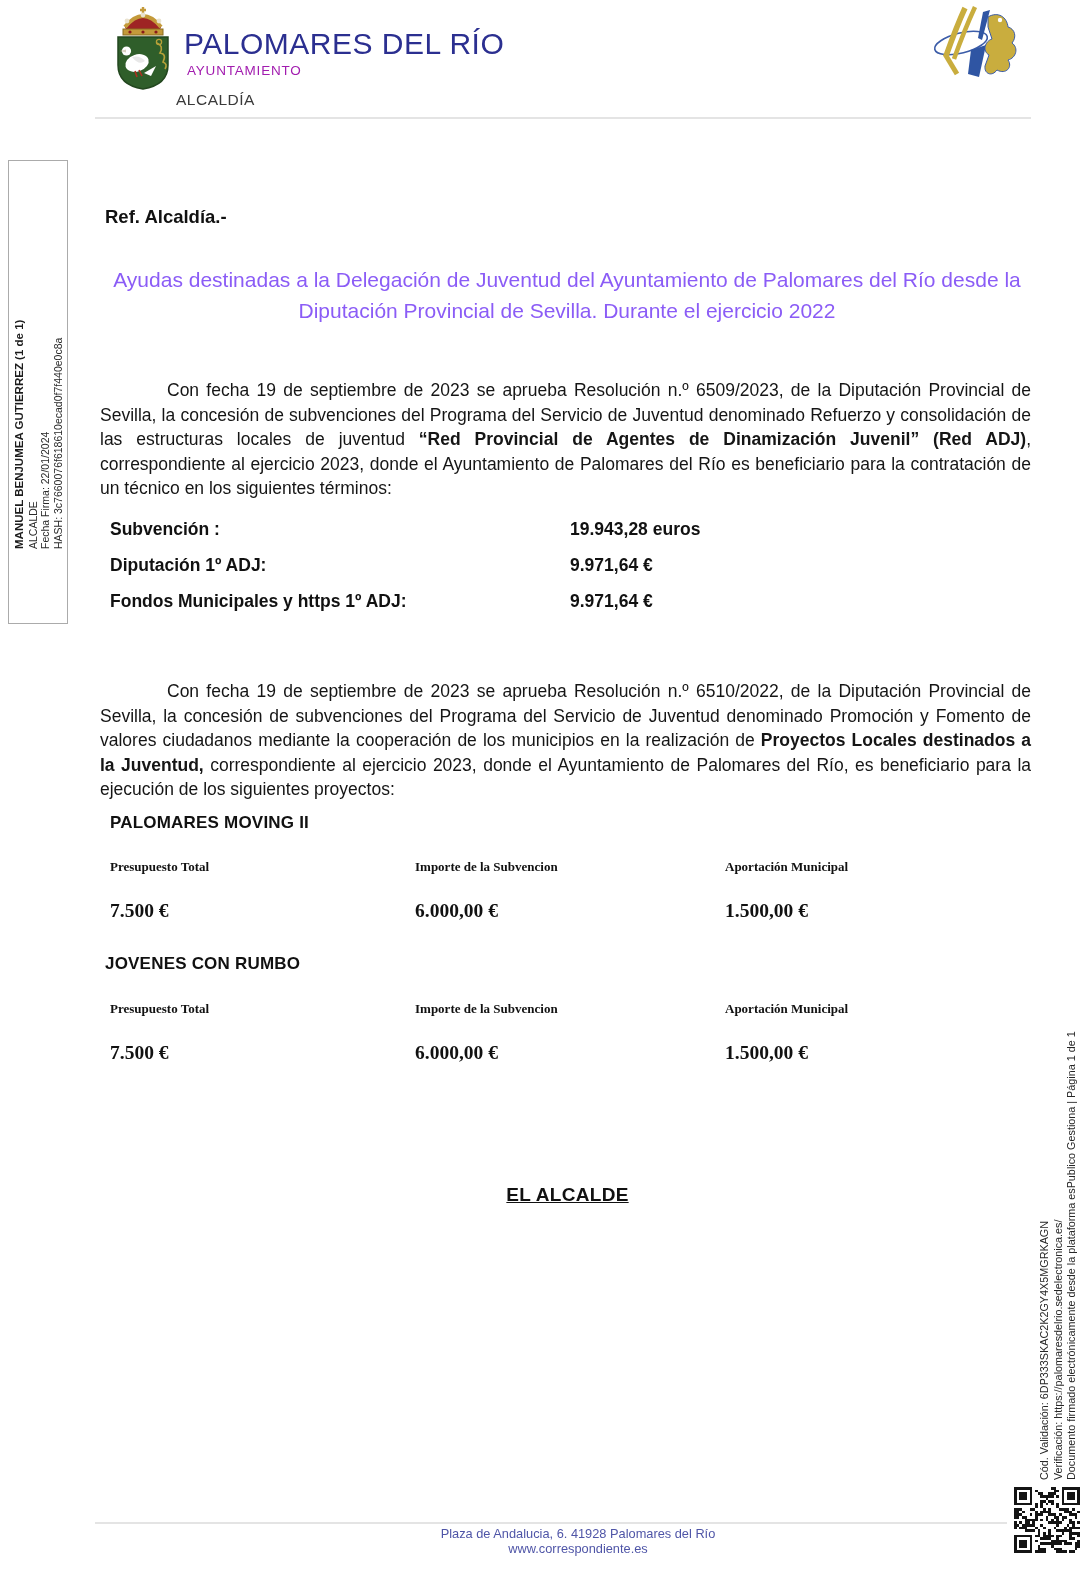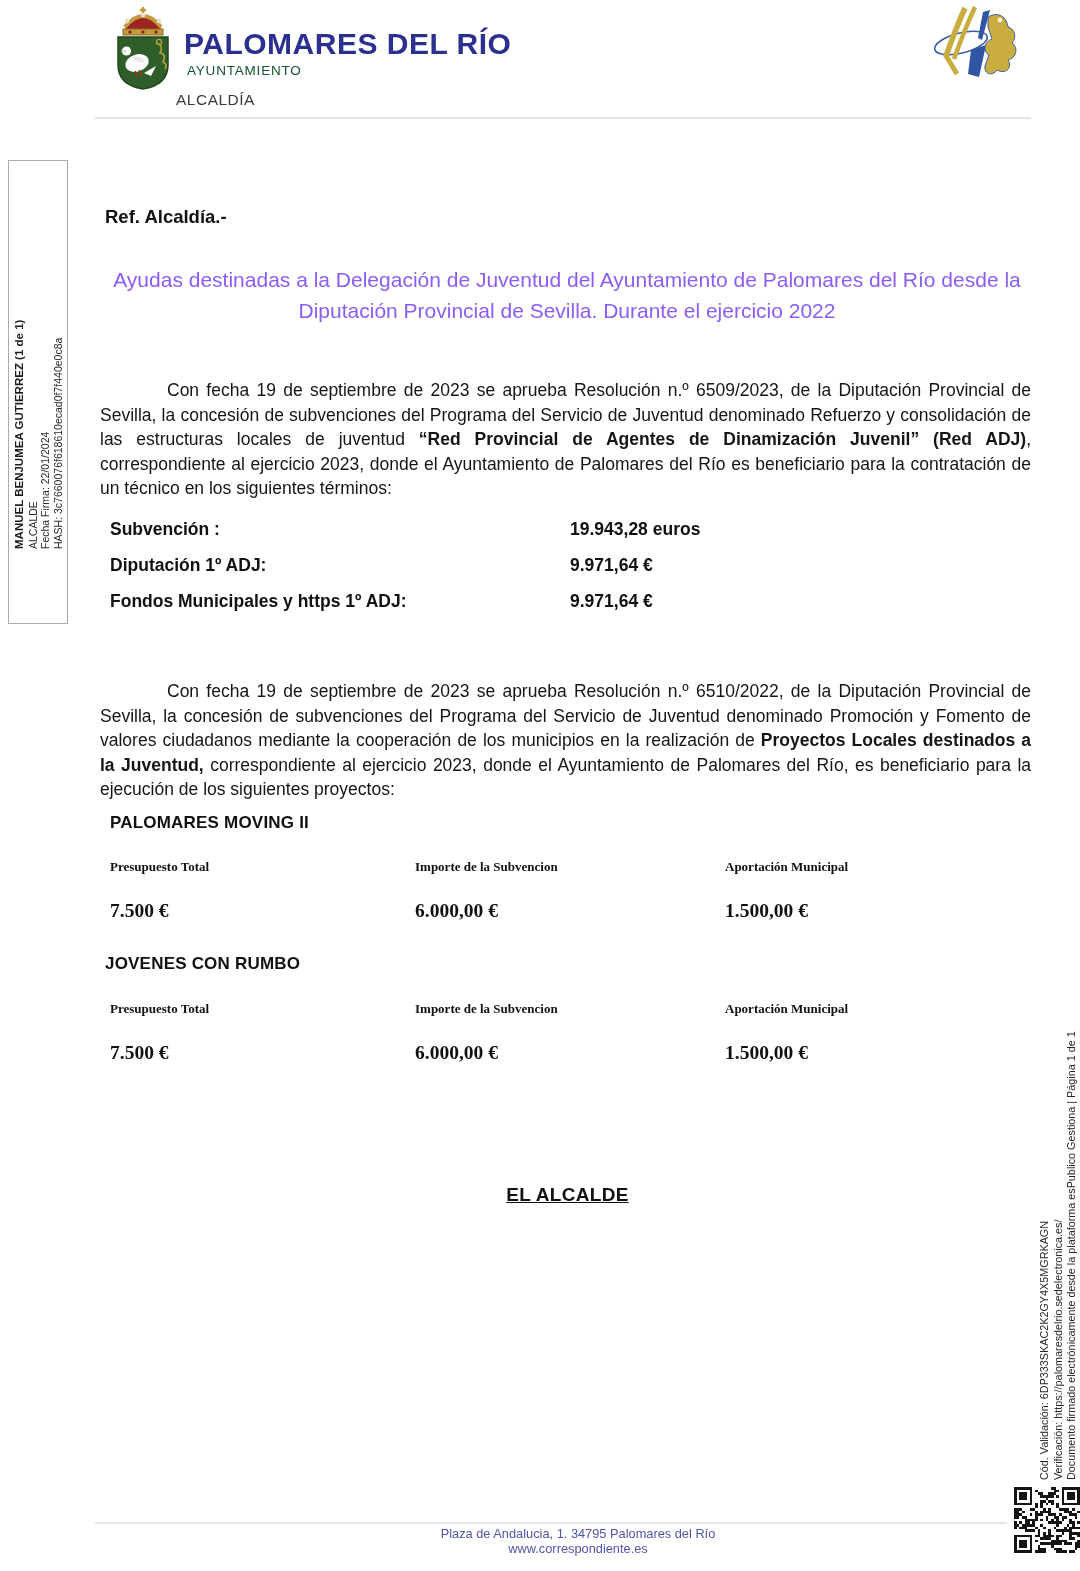--- a/index.html
+++ b/index.html
@@ -1,22 +1,22 @@
 <!DOCTYPE html>
 <html><head>
 <meta charset="utf-8">
 <style>
   html,body{margin:0;padding:0;background:#ffffff;}
   .page{position:relative;width:1080px;height:1571px;background:#fff;overflow:hidden;
         font-family:"Liberation Sans",sans-serif;color:#111;}
   .abs{position:absolute;}
 
   
-  .org-name{left:184px;top:27px;font-size:30px;font-weight:bold;color:#2b2f90;letter-spacing:.5px;}
-  .org-type{left:187px;top:63px;font-size:13.5px;letter-spacing:.8px;color:#14532d;}
+  .org-name{left:184px;top:27px;font-size:30px;font-weight:normal;color:#2b2f90;letter-spacing:.5px;}
+  .org-type{left:187px;top:63px;font-size:13.5px;letter-spacing:.8px;color:#a21caf;}
   .department{left:176px;top:91px;font-size:15.5px;color:#3a3a3a;letter-spacing:.5px;}
   .rule{height:2px;background:#e4e4e4;}
 
   
   .stamp-left{left:8px;top:160px;width:58px;height:462px;border:1px solid #ababab;}
   .stamp-left .rot{position:absolute;left:0;top:0;width:462px;height:58px;
       transform:translateY(462px) rotate(-90deg);transform-origin:0 0;
       box-sizing:border-box;padding:4px 0 0 74px;}
   .stamp-left .l1{font-size:11.5px;font-weight:bold;line-height:13.5px;color:#1c1c1c;}
   .stamp-left .ln{font-size:10.5px;line-height:12.6px;color:#2a2a2a;}
@@ -158,21 +158,21 @@
   <div class="abs stamp-right">
     <div class="rot">
       <div class="ln">Cód. Validación: 6DP333SKAC2K2GY4X5MGRKAGN</div>
       <div class="ln">Verificación: https://palomaresdelrio.sedelectronica.es/</div>
       <div class="ln">Documento firmado electrónicamente desde la plataforma esPublico Gestiona | Página 1 de 1</div>
     </div>
   </div>
 
   <div class="abs rule" style="left:95px;top:1522px;width:912px;"></div>
   <div class="abs footer">
-    <div>Plaza de Andalucia, 1. 34795 Palomares del Río</div>
+    <div>Plaza de Andalucia, 6. 41928 Palomares del Río</div>
     <div>www.correspondiente.es</div>
   </div>
   <div class="abs qr" id="qr"><svg width="66" height="66" viewBox="0 0 65 65" shape-rendering="crispEdges" fill="#141414">
         <rect x="0" y="0" width="2.6" height="2.6"></rect>
         <rect x="2.6" y="0" width="2.6" height="2.6"></rect>
         <rect x="5.2" y="0" width="2.6" height="2.6"></rect>
         <rect x="7.800000000000001" y="0" width="2.6" height="2.6"></rect>
         <rect x="10.4" y="0" width="2.6" height="2.6"></rect>
         <rect x="13" y="0" width="2.6" height="2.6"></rect>
         <rect x="15.600000000000001" y="0" width="2.6" height="2.6"></rect>

